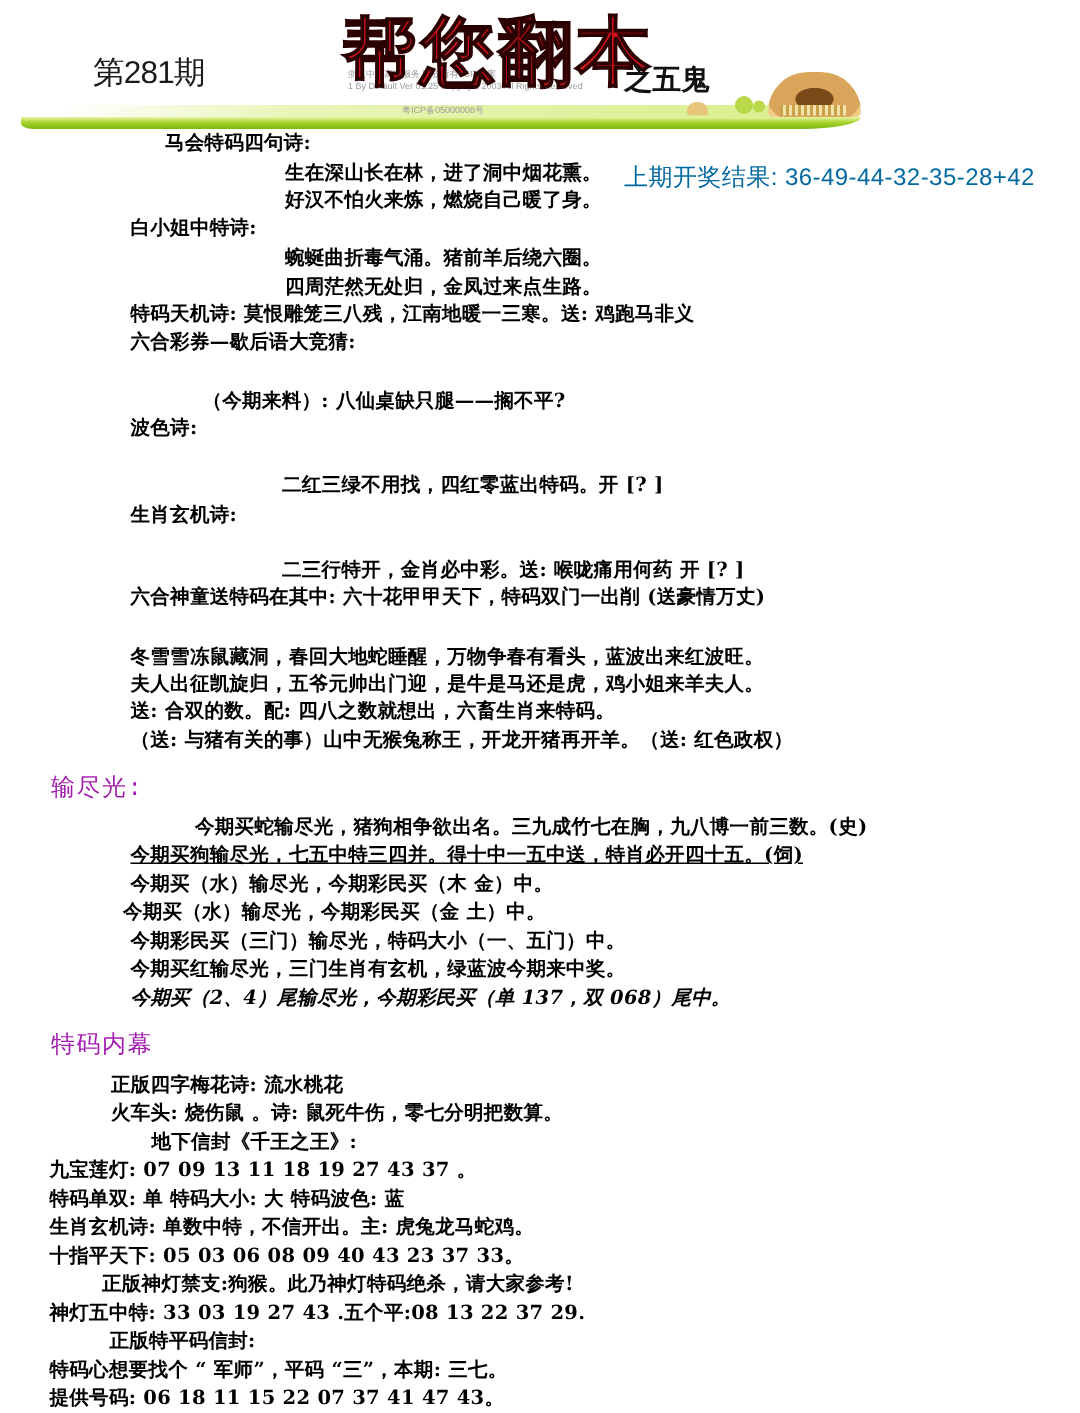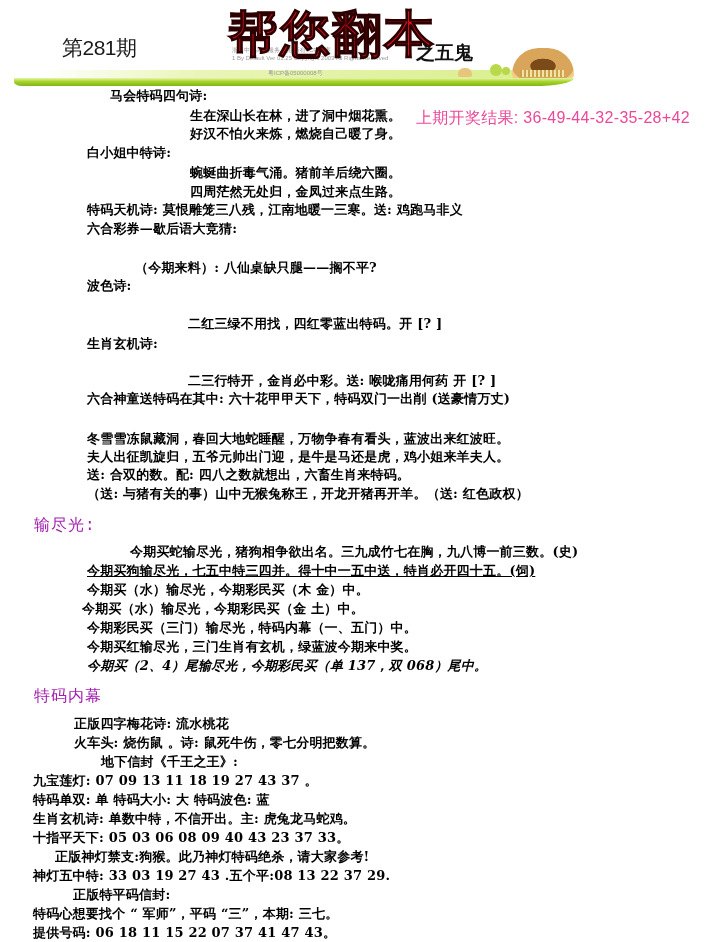--- a/index.html
+++ b/index.html
@@ -41,21 +41,21 @@
     position: absolute; left: 512px; top: 48px; width: 62px; height: 30px;
     background: radial-gradient(ellipse at 50% 60%, #7a4a18 0 28%, #d9a55a 30% 70%, #f0cc88 72%);
     border-radius: 30px 30px 4px 4px;
   }
   .house-fence { position: absolute; left: 520px; top: 70px; width: 44px; height: 7px;
     background: repeating-linear-gradient(90deg, #c9a24a 0 2px, #f3e2a8 2px 4px); }
   .bush { position: absolute; border-radius: 50%; background: #b9d84a; }
   .cart { position: absolute; left: 458px; top: 68px; width: 14px; height: 9px; background: #e7c57b; border-radius: 6px 6px 2px 2px; }
   .red-result {
     left: 416px; top: 108px; font-family: "Liberation Sans", sans-serif;
-    font-size: 16px; color: #ec4899; letter-spacing: 0.3px;
+    font-size: 16px; color: #0369a1; letter-spacing: 0.3px;
   }
   .section-head {
     font-family: Liberation Mono, monospace; font-size: 16px; color: #a21caf;
     letter-spacing: 1px;
   }
 </style>
 </head>
 <body>
 
 <div class="green-bar-top"></div>
@@ -98,29 +98,29 @@
 <div class="abs b" style="left:87px;top:431px;">冬雪雪冻鼠藏洞，春回大地蛇睡醒，万物争春有看头，蓝波出来红波旺。</div>
 <div class="abs b" style="left:87px;top:449px;">夫人出征凯旋归，五爷元帅出门迎，是牛是马还是虎，鸡小姐来羊夫人。</div>
 <div class="abs b" style="left:87px;top:467px;">送: 合双的数。配: 四八之数就想出，六畜生肖来特码。</div>
 <div class="abs b" style="left:87px;top:486px;">（送: 与猪有关的事）山中无猴兔称王，开龙开猪再开羊。（送: 红色政权）</div>
 
 <div class="abs section-head" style="left:34px;top:515px;">输尽光:</div>
 <div class="abs b" style="left:87px;top:544px;margin-left:43px;">今期买蛇输尽光，猪狗相争欲出名。三九成竹七在胸，九八博一前三数。(史)</div>
 <div class="abs b" style="left:87px;top:563px;text-decoration:underline;">今期买狗输尽光，七五中特三四并。得十中一五中送，特肖必开四十五。(饲)</div>
 <div class="abs b" style="left:87px;top:582px;">今期买（水）输尽光，今期彩民买（木  金）中。</div>
 <div class="abs b" style="left:82px;top:601px;">今期买（水）输尽光，今期彩民买（金  土）中。</div>
-<div class="abs b" style="left:87px;top:620px;">今期彩民买（三门）输尽光，特码内幕（一、五门）中。</div>
+<div class="abs b" style="left:87px;top:620px;">今期彩民买（三门）输尽光，特码大小（一、五门）中。</div>
 <div class="abs b" style="left:87px;top:639px;">今期买红输尽光，三门生肖有玄机，绿蓝波今期来中奖。</div>
 <div class="abs b" style="left:87px;top:658px;font-style:italic;">今期买（2、4）尾输尽光，今期彩民买（单 137，双 068）尾中。</div>
 
 <div class="abs section-head" style="left:34px;top:686px;">特码内幕</div>
 <div class="abs b" style="left:74px;top:716px;">正版四字梅花诗: 流水桃花</div>
 <div class="abs b" style="left:74px;top:735px;">火车头: 烧伤鼠 。诗: 鼠死牛伤，零七分明把数算。</div>
 <div class="abs b" style="left:101px;top:754px;">地下信封《千王之王》:</div>
 <div class="abs b" style="left:33px;top:773px;">九宝莲灯: 07  09  13  11  18  19  27  43  37  。</div>
 <div class="abs b" style="left:33px;top:792px;">特码单双: 单  特码大小: 大  特码波色: 蓝</div>
 <div class="abs b" style="left:33px;top:811px;">生肖玄机诗: 单数中特，不信开出。主: 虎兔龙马蛇鸡。</div>
 <div class="abs b" style="left:33px;top:830px;">十指平天下: 05  03  06  08  09  40  43  23  37  33。</div>
-<div class="abs b" style="left:55px;top:849px;">正版神灯禁支:狗猴。此乃神灯特码绝杀，请大家参考!</div>
+<div class="abs b" style="left:68px;top:849px;">正版神灯禁支:狗猴。此乃神灯特码绝杀，请大家参考!</div>
 <div class="abs b" style="left:33px;top:868px;">神灯五中特: 33  03  19  27  43  .五个平:08  13  22  37  29.</div>
 <div class="abs b" style="left:73px;top:887px;">正版特平码信封:</div>
 <div class="abs b" style="left:33px;top:906px;">特码心想要找个 “ 军师”，平码 “三”，本期: 三七。</div>
 <div class="abs b" style="left:33px;top:925px;">提供号码: 06  18  11  15  22  07  37  41  47  43。</div>
 
 </body></html>

